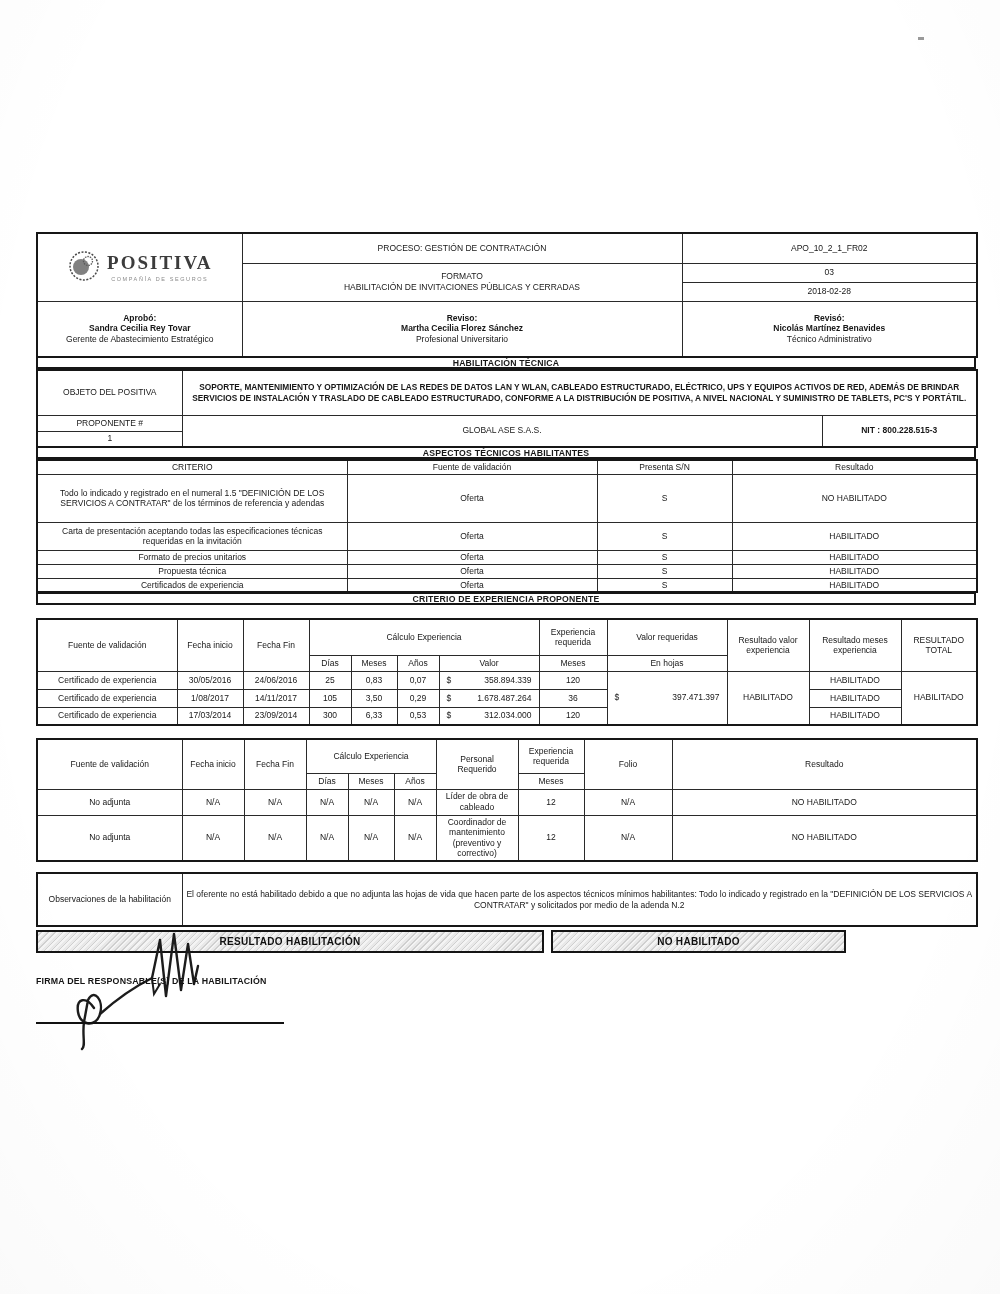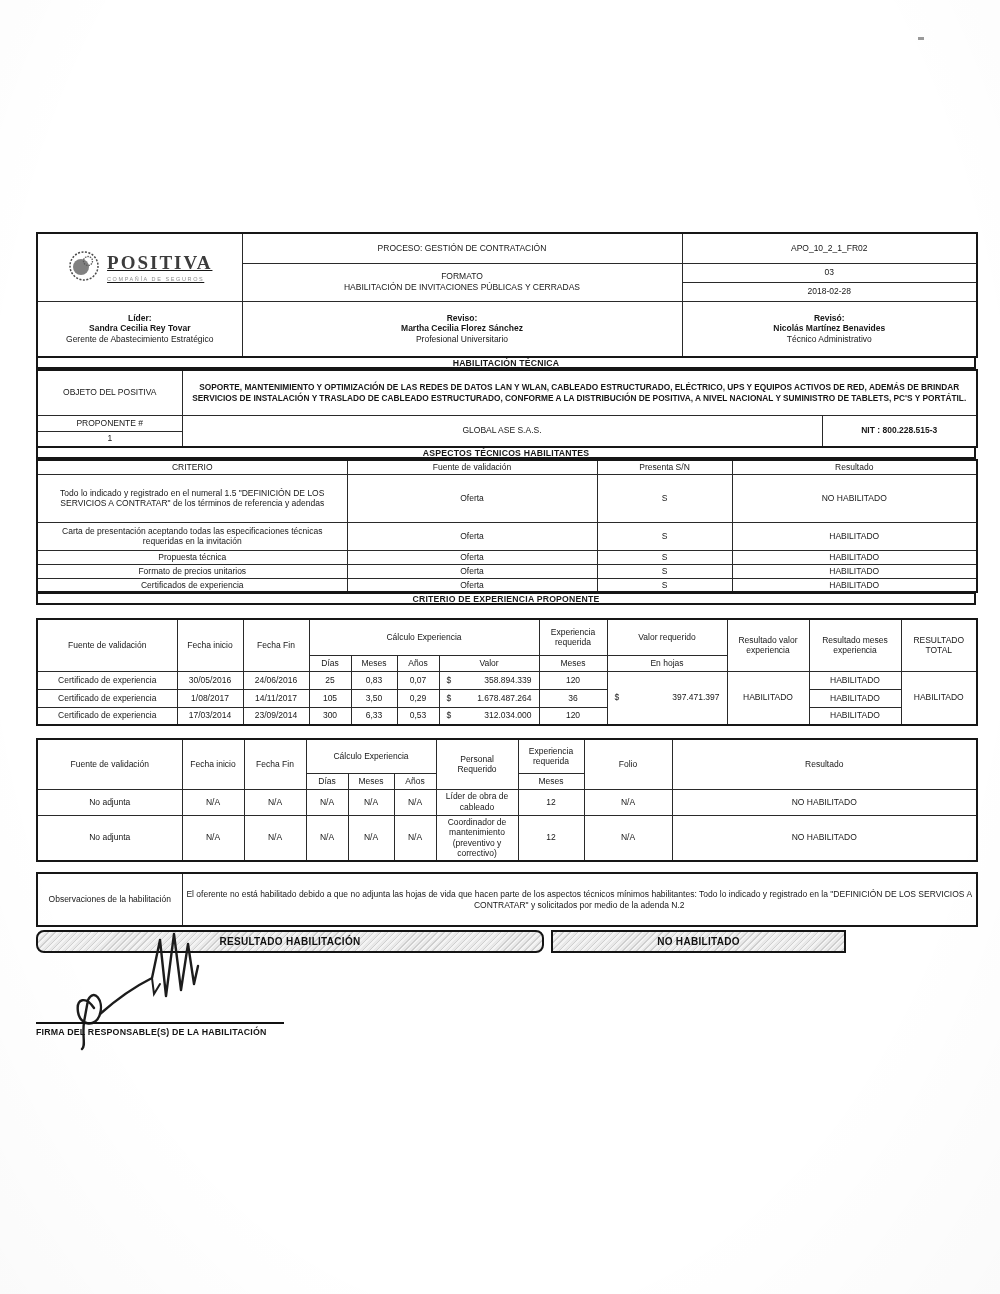--- a/index.html
+++ b/index.html
@@ -22,21 +22,21 @@
   .tiny { font-size:7.5px; }
 
   
   .bar { position:absolute; left:36px; width:940px; border:2px solid #161616;
          background:#fff; display:flex; align-items:center; justify-content:center;
          font-size:8.7px; font-weight:bold; color:#171717; letter-spacing:.2px; }
 
   
   .logo-cell { vertical-align:middle; }
   .logo-wrap { display:flex; align-items:center; justify-content:center; gap:6px; }
-  .logo-text { text-align:left;text-decoration:underline; }
+  .logo-text { text-align:center; }
   .logo-name { font-family:"Liberation Serif", serif; font-size:19px; letter-spacing:2px;
                color:#3c3c3c; font-weight:bold; }
   .logo-sub { font-size:5.5px; color:#8a8a8a; letter-spacing:1.6px; margin-top:1px; }
 
   
   .money { display:flex; justify-content:space-between; align-items:center; padding:0 4px; }
 
   
   .hatch { background-image:repeating-linear-gradient(135deg,#e9e9e9 0 2px,#cfcfcf 2px 3px,#f4f4f4 3px 5px); }
   .result-row { position:absolute; left:36px; width:940px; height:23px; display:flex; gap:7px; }
@@ -90,21 +90,21 @@
         <div>FORMATO</div>
         <div>HABILITACIÓN DE INVITACIONES PÚBLICAS Y CERRADAS</div>
       </th>
       <td>03</td>
     </tr>
     <tr style="height:19px;">
       <td>2018-02-28</td>
     </tr>
     <tr style="height:56px;">
       <td>
-        <div class="bold">Líder:</div>
+        <div class="bold">Aprobó:</div>
         <div class="bold">Sandra Cecilia Rey Tovar</div>
         <div>Gerente de Abastecimiento Estratégico</div>
       </td>
       <td>
         <div class="bold">Reviso:</div>
         <div class="bold">Martha Cecilia Florez Sánchez</div>
         <div>Profesional Universitario</div>
       </td>
       <td>
         <div class="bold">Revisó:</div>
@@ -161,27 +161,27 @@
       <td>S</td>
       <td>NO HABILITADO</td>
     </tr>
     <tr style="height:28px;">
       <td class="left">Carta de presentación aceptando todas las especificaciones técnicas requeridas en la invitación</td>
       <td>Oferta</td>
       <td>S</td>
       <td>HABILITADO</td>
     </tr>
     <tr style="height:14px;">
+      <td class="left">Formato de precios unitarios</td>
+      <td>Oferta</td>
+      <td>S</td>
+      <td>HABILITADO</td>
+    </tr>
+    <tr style="height:14px;">
       <td class="left">Propuesta técnica</td>
-      <td>Oferta</td>
-      <td>S</td>
-      <td>HABILITADO</td>
-    </tr>
-    <tr style="height:14px;">
-      <td class="left">Formato de precios unitarios</td>
       <td>Oferta</td>
       <td>S</td>
       <td>HABILITADO</td>
     </tr>
     <tr style="height:14px;">
       <td class="left">Certificados de experiencia</td>
       <td>Oferta</td>
       <td>S</td>
       <td>HABILITADO</td>
     </tr>
@@ -205,21 +205,21 @@
         <col style="width:92px">
         <col style="width:76px">
     </colgroup>
     <tbody>
         <tr style="height:36px;">
       <th rowspan="2">Fuente de validación</th>
       <th rowspan="2">Fecha inicio</th>
       <th rowspan="2">Fecha Fin</th>
       <th colspan="4">Cálculo Experiencia</th>
       <th>Experiencia requerida</th>
-      <th>Valor requerido</th>
+      <th>Valor requeridas</th>
       <th rowspan="2">Resultado valor experiencia</th>
       <th rowspan="2">Resultado meses experiencia</th>
       <th rowspan="2">RESULTADO TOTAL</th>
     </tr>
     <tr style="height:16px;">
       <th>Días</th>
       <th>Meses</th>
       <th>Años</th>
       <th>Valor</th>
       <th>Meses</th>
@@ -349,24 +349,24 @@
       </colgroup>
     <tbody>
         <tr style="height:53px;">
       <td>Observaciones de la habilitación</td>
       <td>El oferente no está habilitado debido a que no adjunta las hojas de vida que hacen parte de los aspectos técnicos mínimos habilitantes: Todo lo indicado y registrado en la "DEFINICIÓN DE LOS SERVICIOS A CONTRATAR" y solicitados por medio de la adenda N.2</td>
     </tr>
   </tbody>
     </table>
 
   <div class="result-row" style="top:930px;">
-    <div class="result-seg hatch" style="width:508px;border-radius:8px;">RESULTADO HABILITACIÓN</div>
+    <div class="result-seg hatch" style="width:508px;">RESULTADO HABILITACIÓN</div>
     <div class="result-seg hatch" style="width:295px;">NO HABILITADO</div>
   </div>
 
   <svg class="abs" style="left:48px; top:926px;" width="220" height="125" viewBox="0 0 220 125">
     <path d="M46 82 C 38 70, 28 72, 30 86 C 32 100, 48 102, 52 88 C 56 74, 46 62, 40 74 L 36 96 C 34 110, 38 120, 34 123" fill="none" stroke="#1c1c1c" stroke-width="2.4" stroke-linecap="round"></path>
     <path d="M52 88 C 70 72, 88 60, 104 52 L 112 14 L 118 70 L 126 8 L 133 64 L 140 18 L 146 58 L 150 40" fill="none" stroke="#1c1c1c" stroke-width="2.4" stroke-linecap="round" stroke-linejoin="round"></path>
     <path d="M104 52 L 106 68 L 112 58" fill="none" stroke="#1c1c1c" stroke-width="2" stroke-linecap="round"></path>
   </svg>
   <div class="abs sig-line" style="left:36px; top:1022px;"></div>
-  <div class="abs sig-caption" style="left:36px; top:1027px;">FIRMA DEL RESPONSABLE(S) DE LA HABILITACIÓN</div>
+  <div class="abs sig-caption" style="left:36px; top:976px;">FIRMA DEL RESPONSABLE(S) DE LA HABILITACIÓN</div>
 </div>
 
 </body></html>

